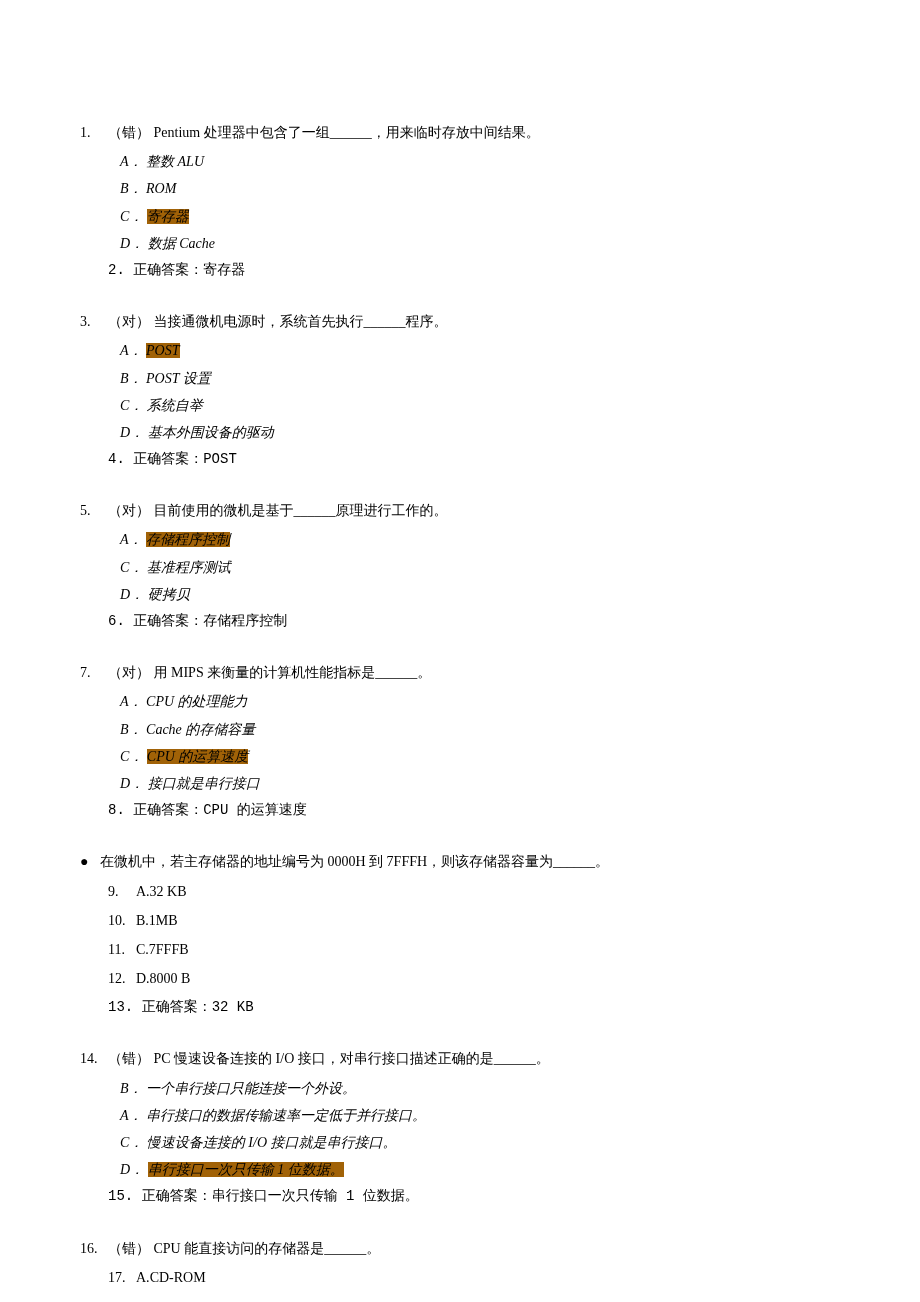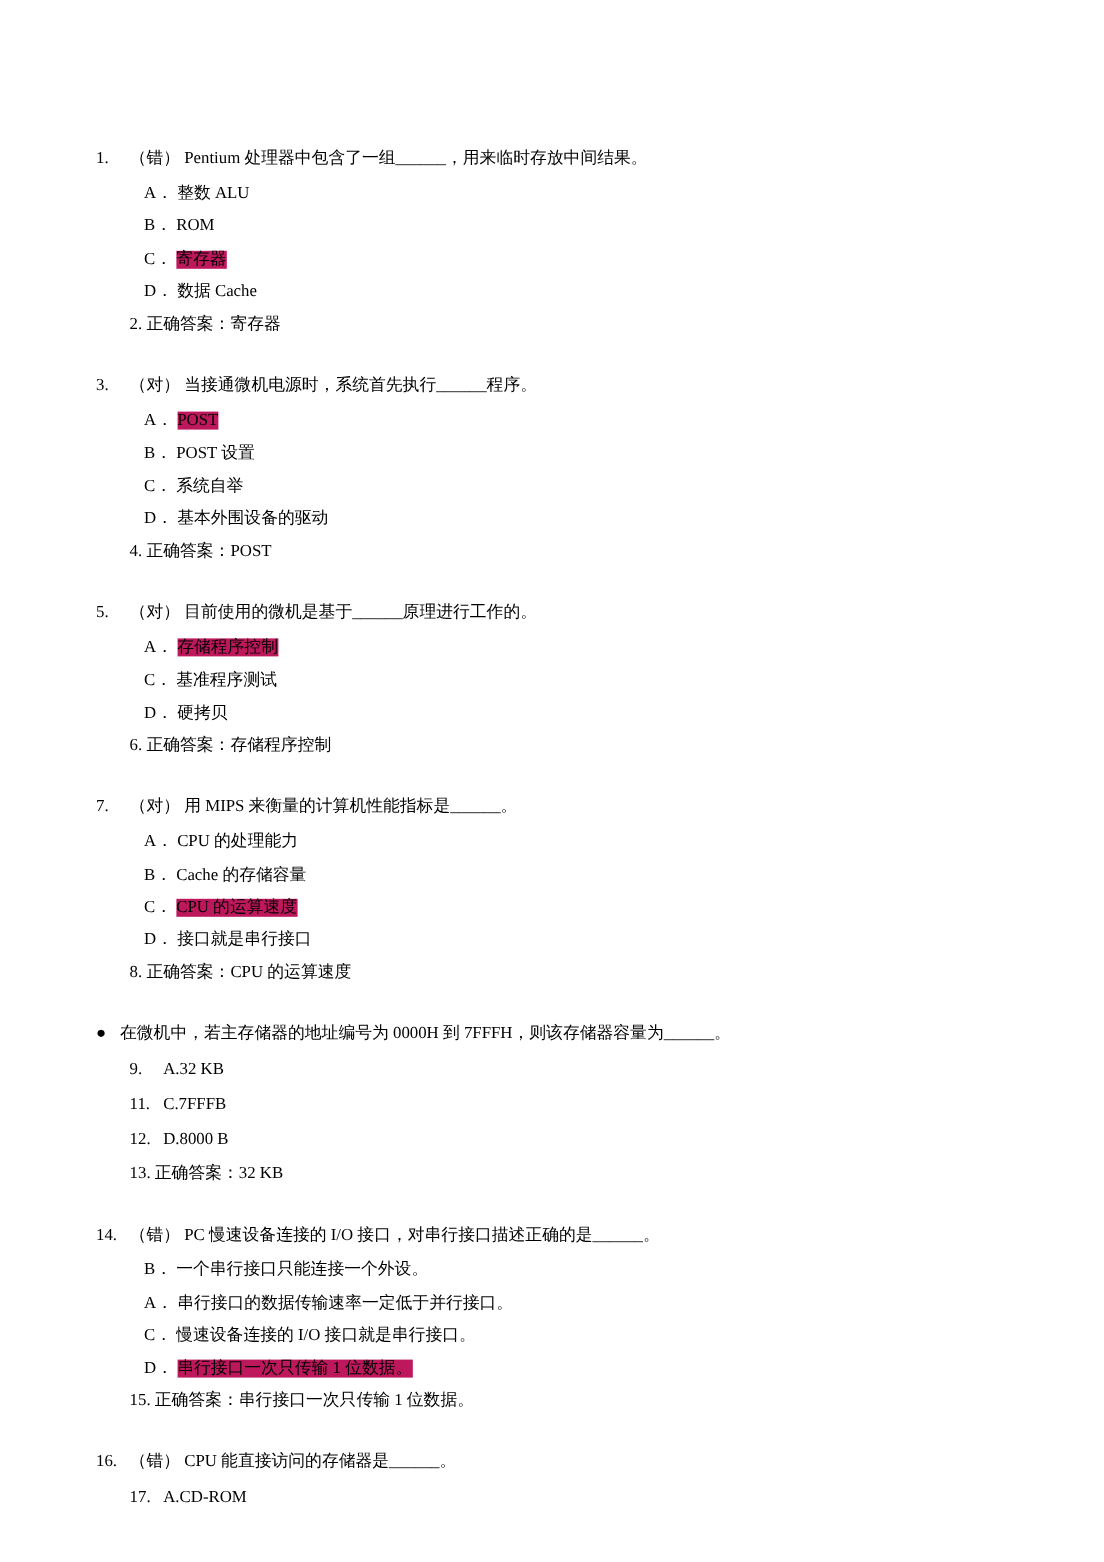--- a/index.html
+++ b/index.html
@@ -26,31 +26,33 @@
     }
     .question-number {
       min-width: 28px;
       flex-shrink: 0;
     }
     .question-text {
       flex: 1;
     }
     .options-block {
       margin-left: 40px;
+      font-style: italic;
     }
     .option-line {
       display: block;
       margin-bottom: 2px;
     }
     .answer-line {
       margin-left: 28px;
       margin-bottom: 4px;
+      font-family: Liberation Mono, monospace;
     }
     .highlight-yellow {
-      background-color: #be185d;
+      background-color: #a16207;
     }
     .bullet-question {
       display: flex;
       margin-bottom: 4px;
     }
     .bullet {
       min-width: 20px;
       flex-shrink: 0;
     }
     .spacer {
@@ -196,20 +198,24 @@
   <div class="bullet-question">
     <span class="bullet">●</span>
     <span>在微机中，若主存储器的地址编号为 0000H 到 7FFFH，则该存储器容量为______。</span>
   </div>
   <div style="margin-left: 28px;">
     <div class="question-line">
       <span class="question-number">9.</span>
       <span>A.32 KB</span>
     </div>
     <div class="question-line">
+      <span class="question-number">10.</span>
+      <span>B.1MB</span>
+    </div>
+    <div class="question-line">
       <span class="question-number">11.</span>
       <span>C.7FFFB</span>
     </div>
     <div class="question-line">
       <span class="question-number">12.</span>
       <span>D.8000 B</span>
     </div>
   </div>
   <div class="answer-line">
     <span>13.</span>

